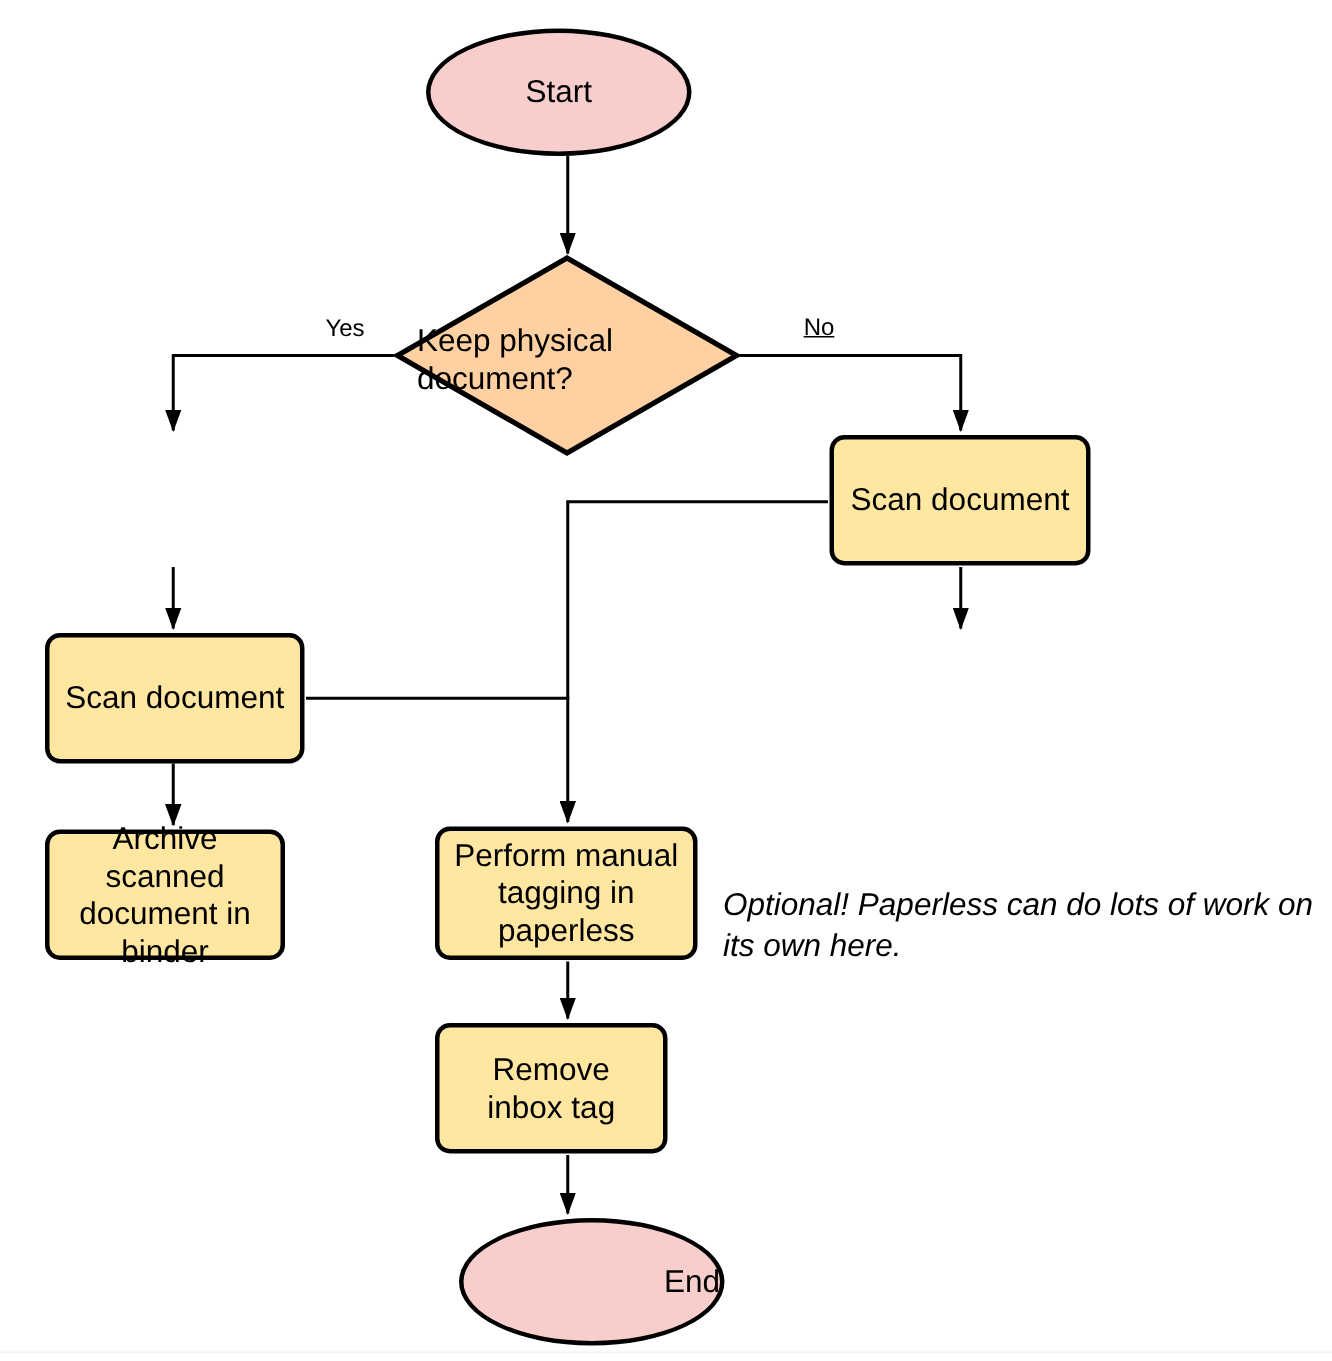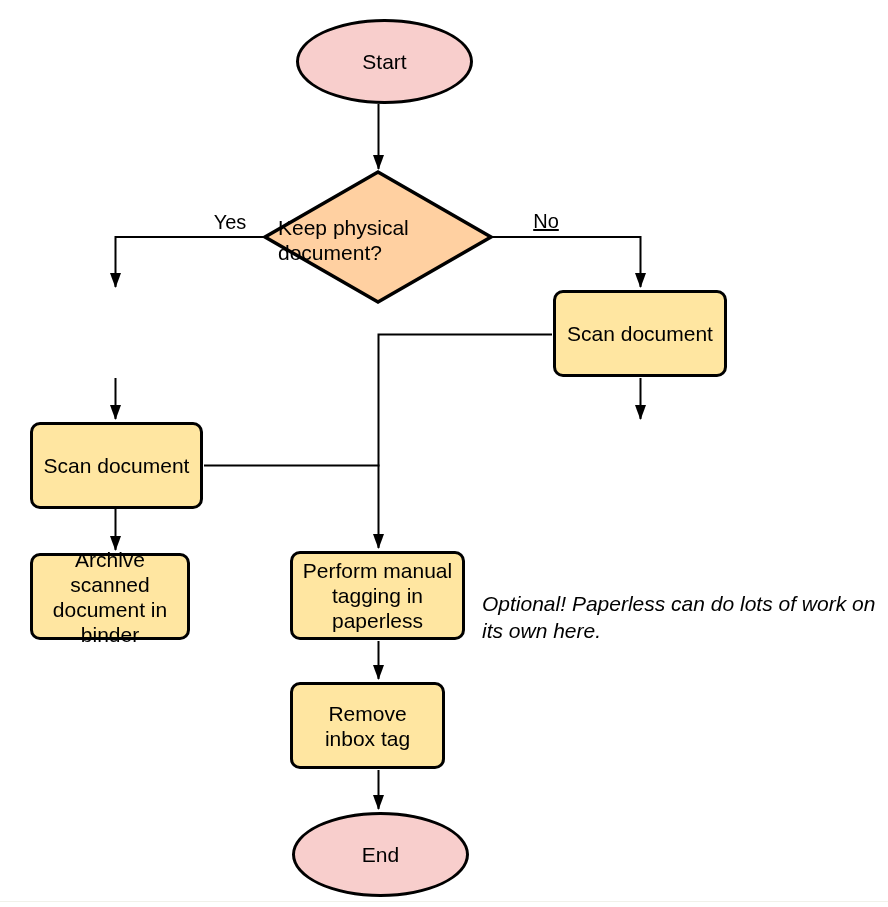--- a/index.html
+++ b/index.html
@@ -65,21 +65,21 @@
     border-radius: 50%;
   }
   .decision-label {
     position: absolute;
     white-space: pre-line;
     font-size: 21px;
     line-height: 25px;
   }
   .edge-label {
     position: absolute;
-    font-size: 20px;
+    font-size: 16px;
     text-align: center;
     white-space: nowrap;
   }
   .note {
     position: absolute;
     font-size: 21px;
     line-height: 27px;
     font-style: italic;
     white-space: pre-line;
   }
@@ -120,21 +120,21 @@
 
     <path class="edge" d="M115.5,509 L115.5,550" marker-end="url(#arrow)"></path>
 
     <path class="edge" d="M378.5,641 L378.5,679" marker-end="url(#arrow)"></path>
 
     <path class="edge" d="M378.5,770 L378.5,809" marker-end="url(#arrow)"></path>
 
     <polygon class="diamond-shape" points="378,172 491,237 378,302 265,237"></polygon>
   </svg>
 
-  <div class="node terminal" style="left:296px; top:19px; width:177px; height:85px;">
+  <div class="node terminal" style="left:284px; top:19px; width:177px; height:85px;">
     <span class="label">Start</span>
   </div>
 
   <div class="decision-label" style="left:278px; top:215px; width:200px;">Keep physical
 document?</div>
 
   <div class="edge-label" style="left:205px; top:211px; width:50px;">Yes</div>
   <div class="edge-label" style="left:521px; top:210px; width:50px;text-decoration:underline;">No</div>
 
 
@@ -160,18 +160,18 @@
   </div>
 
   <div class="note" style="left:482px; top:590px; width:420px;">Optional! Paperless can do lots of work on
 its own here.</div>
 
   <div class="node process" style="left:290px; top:682px; width:155px; height:87px;">
     <span class="label">Remove
 inbox tag</span>
   </div>
 
-  <div class="node terminal" style="left:292px; top:812px; width:177px; height:85px;">
+  <div class="node terminal" style="left:306px; top:812px; width:177px; height:85px;justify-content:flex-end;">
     <span class="label">End</span>
   </div>
 
   <div class="bottom-line"></div>
 </div>
 
 </body></html>

